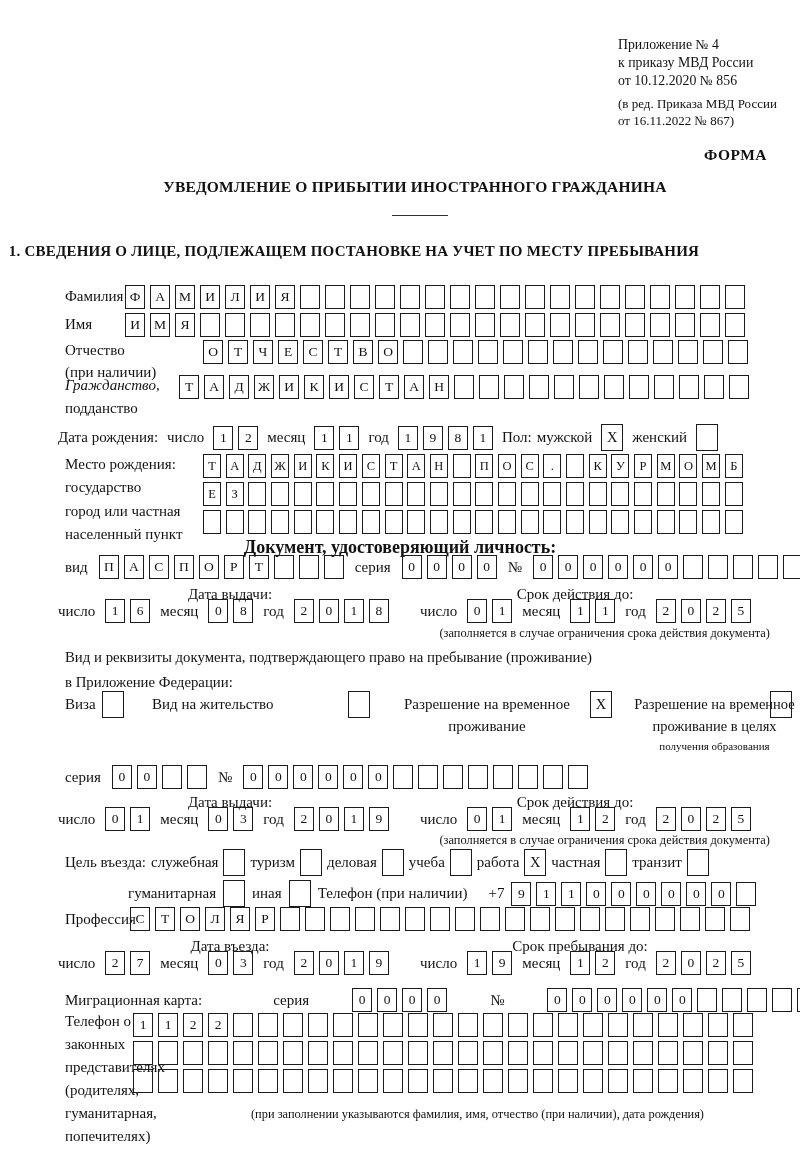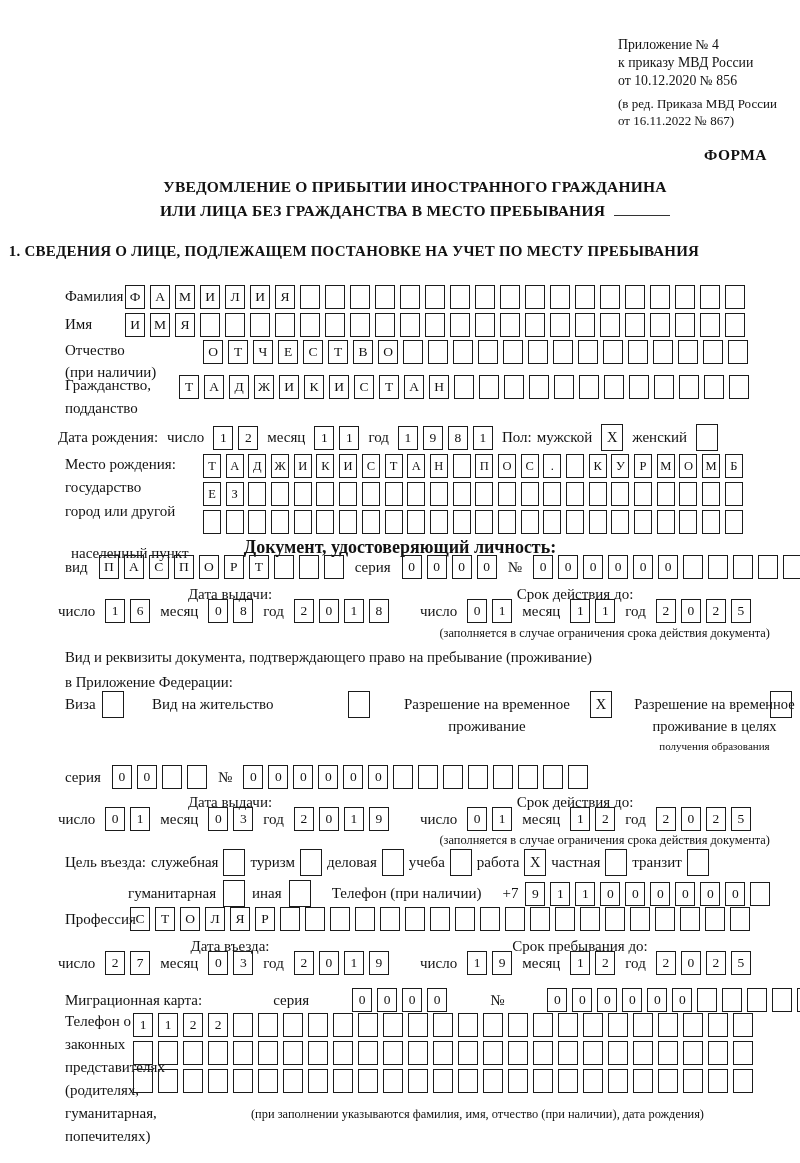--- a/index.html
+++ b/index.html
@@ -37,21 +37,21 @@
     <div class="ref">к приказу МВД России</div>
     <div class="ref">от 10.12.2020 № 856</div>
     <div class="ref2" style="margin-top:5px;">(в ред. Приказа МВД России</div>
     <div class="ref2">от 16.11.2022 № 867)</div>
   </div>
 
   <div class="abs b right" style="left:600px;top:146px;width:167px;font-size:15.5px;letter-spacing:.5px;">ФОРМА</div>
 
   <div class="abs title center" style="left:20px;top:178px;width:790px;">УВЕДОМЛЕНИЕ О ПРИБЫТИИ ИНОСТРАННОГО ГРАЖДАНИНА</div>
   <div class="abs center" style="left:20px;top:200px;width:790px;white-space:nowrap;">
-    <span class="title">ИЛИ ЛИЦА БЕЗ ГРАЖДАНСТВА В МЕСТО ПРЕБЫВАНИЯ</span><span class="blank"></span>
+    <span class="blank"></span>
   </div>
 
   <div class="abs h1 center" style="left:0;top:243px;width:708px;">1. СВЕДЕНИЯ О ЛИЦЕ, ПОДЛЕЖАЩЕМ ПОСТАНОВКЕ НА УЧЕТ ПО МЕСТУ ПРЕБЫВАНИЯ</div>
 
   <div class="abs lbl" style="left:65px;top:288px;">Фамилия</div>
   <div class="abs cells" style="left:125px;top:285px;">
       <span class="cell">Ф</span>
       <span class="cell">А</span>
       <span class="cell">М</span>
       <span class="cell">И</span>
@@ -127,21 +127,21 @@
       <span class="cell"></span>
       <span class="cell"></span>
       <span class="cell"></span>
       <span class="cell"></span>
       <span class="cell"></span>
       <span class="cell"></span>
       <span class="cell"></span>
       <span class="cell"></span>
     </div>
 
-  <div class="abs lbl" style="left:65px;top:377px;">Гражданство,</div>
+  <div class="abs lbl" style="left:65px;top:377px;font-style:italic;">Гражданство,</div>
   <div class="abs lbl" style="left:65px;top:400px;">подданство</div>
   <div class="abs cells" style="left:179px;top:375px;">
       <span class="cell">Т</span>
       <span class="cell">А</span>
       <span class="cell">Д</span>
       <span class="cell">Ж</span>
       <span class="cell">И</span>
       <span class="cell">К</span>
       <span class="cell">И</span>
       <span class="cell">С</span>
@@ -183,22 +183,22 @@
       </span>
     <span class="lbl">Пол:</span>
     <span class="lbl" style="margin-left:-4px;">мужской</span>
     <span class="cbx">X</span>
     <span class="lbl">женский</span>
     <span class="cbx"></span>
   </div>
 
   <div class="abs lbl" style="left:65px;top:456px;">Место рождения:</div>
   <div class="abs lbl" style="left:65px;top:479px;">государство</div>
-  <div class="abs lbl" style="left:65px;top:503px;">город или другой</div>
-  <div class="abs lbl" style="left:71px;top:526px;margin-top:19px;">населенный пункт</div>
+  <div class="abs lbl" style="left:65px;top:503px;">город или частная</div>
+  <div class="abs lbl" style="left:65px;top:526px;">населенный пункт</div>
   <div class="abs cells cells-tight" style="left:203px;top:454px;">
       <span class="cell">Т</span>
       <span class="cell">А</span>
       <span class="cell">Д</span>
       <span class="cell">Ж</span>
       <span class="cell">И</span>
       <span class="cell">К</span>
       <span class="cell">И</span>
       <span class="cell">С</span>
       <span class="cell">Т</span>
@@ -457,21 +457,21 @@
     <span class="cbx"></span>
     <span class="lbl">транзит</span>
     <span class="cbx"></span>
   </div>
 
   <div class="abs frow" style="left:128px;top:880px;gap:7px;">
     <span class="lbl">гуманитарная</span>
     <span class="cbx"></span>
     <span class="lbl">иная</span>
     <span class="cbx"></span>
-    <span class="lbl" style="margin-left:14px;">Телефон (при наличии)</span>
+    <span class="lbl" style="">Телефон (при наличии)</span>
     <span class="lbl" style="margin-left:14px;">+7</span>
     <span class="cells">
         <span class="cell">9</span>
         <span class="cell">1</span>
         <span class="cell">1</span>
         <span class="cell">0</span>
         <span class="cell">0</span>
         <span class="cell">0</span>
         <span class="cell">0</span>
         <span class="cell">0</span>

